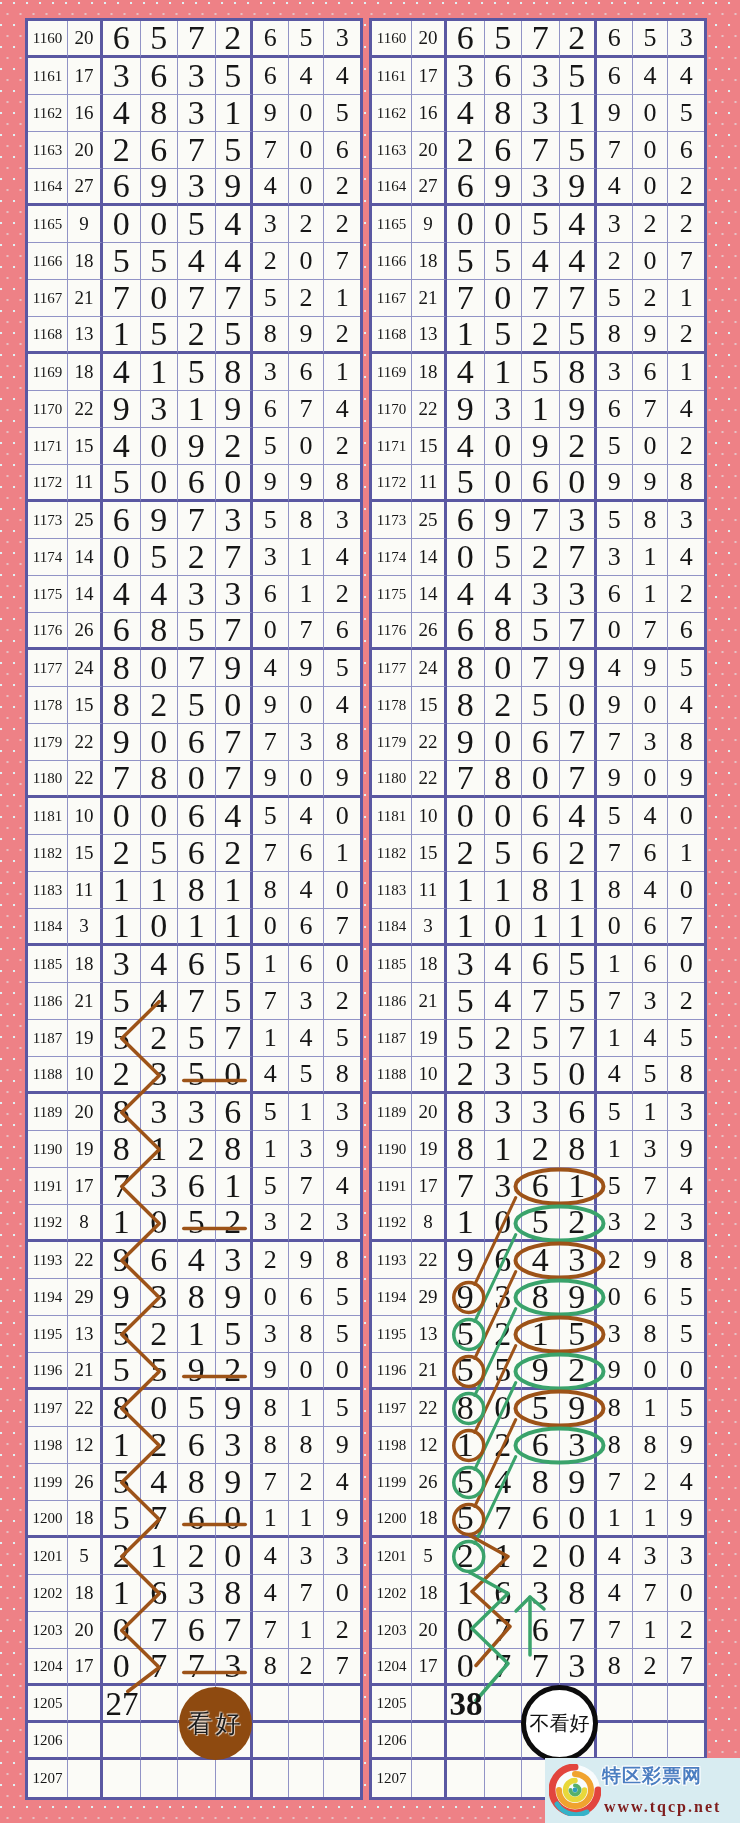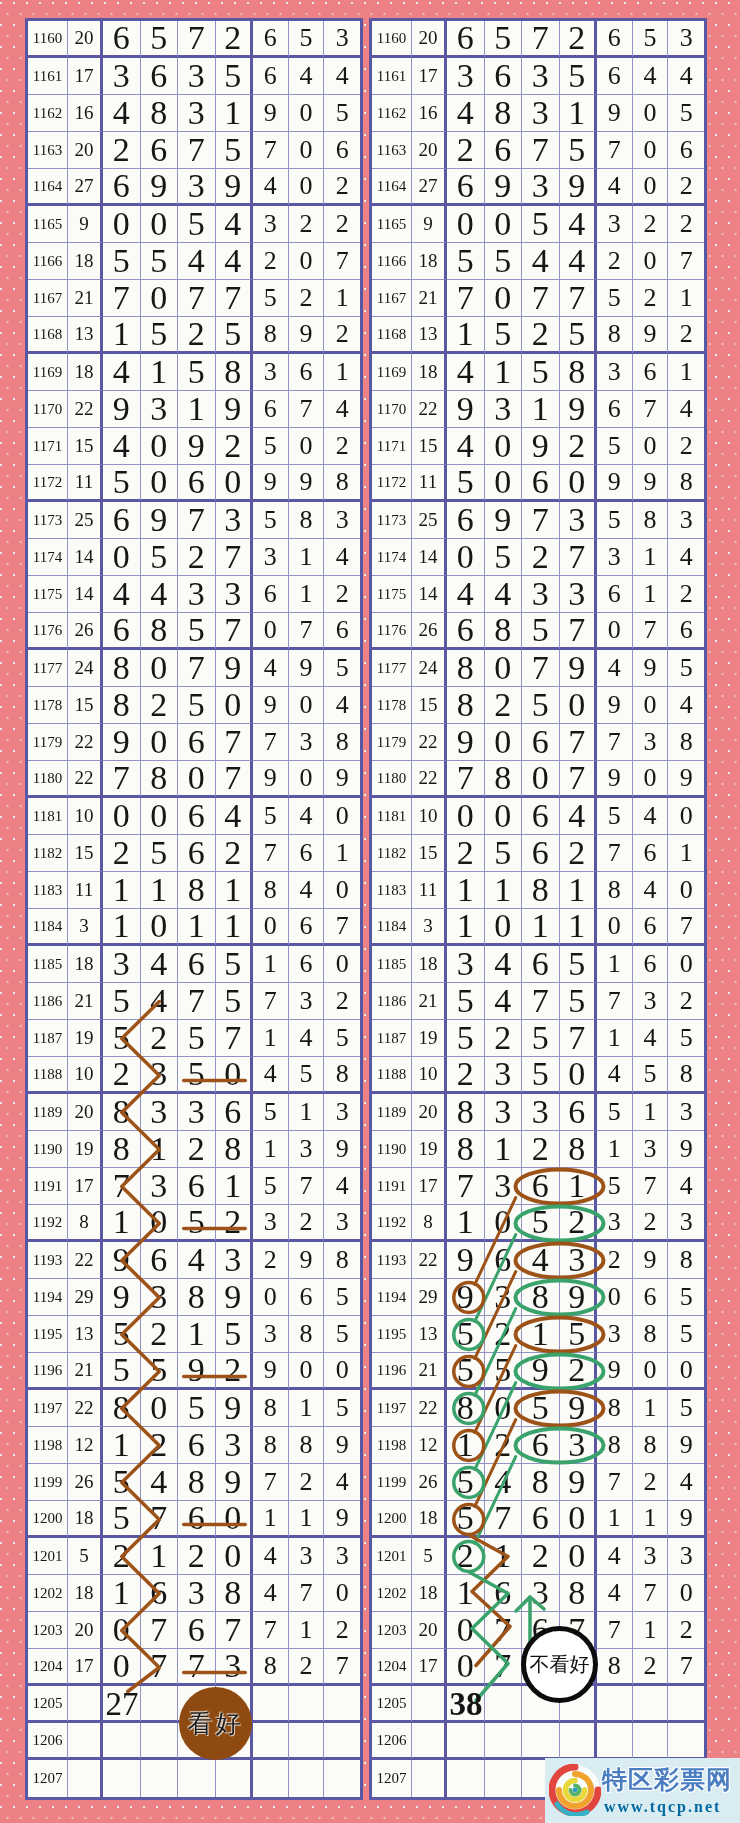--- a/index.html
+++ b/index.html
@@ -46,35 +46,35 @@
   .verdict{
     position:absolute;z-index:10;border-radius:50%;box-sizing:border-box;
     display:flex;align-items:center;justify-content:center;text-align:center;
   }
   #verdict-left{
     left:179px;top:1687px;width:73px;height:73px;background:#8e4a10;
     color:#1d1d1d;font-size:25px;letter-spacing:3px;
     text-shadow:0 0 2px rgba(255,255,255,.95),1px 1px 0 rgba(255,255,255,.6),-1px -1px 0 rgba(255,255,255,.6);
   }
   #verdict-right{
-    left:521px;top:1626px;width:77px;height:77px;background:#ffffff;
+    left:521px;top:1685px;width:77px;height:77px;background:#ffffff;
     border:5px solid #0c0c0c;color:#111;font-size:20px;white-space:nowrap;
   }
   #watermark{
     position:absolute;left:545px;top:1758px;width:195px;height:65px;z-index:20;
     background:#d8ecf1;
   }
   #logo-swirl{position:absolute;left:4px;top:6px;}
   #site-name{
-    position:absolute;left:57px;top:5px;font-size:25px;font-weight:bold;color:#4b7ec1;
+    position:absolute;left:57px;top:5px;font-size:19px;font-weight:bold;color:#4b7ec1;
     letter-spacing:1px;white-space:nowrap;font-family:"Liberation Sans",sans-serif;
     text-shadow:0 0 2px #fff,1px 1px 0 #fff,-1px -1px 0 #fff,1px -1px 0 #fff,-1px 1px 0 #fff;
   }
   #site-url{
-    position:absolute;left:59px;top:40px;font-size:16px;font-weight:bold;color:#0369a1;
+    position:absolute;left:59px;top:40px;font-size:16px;font-weight:bold;color:#7f1d1d;
     letter-spacing:2px;white-space:nowrap;
   }
 </style>
 </head>
 <body>
 
 <div class="board" id="board-left">
   <div class="rows" id="rows-left">
       <div class="row ge">
         <div class="cell cp">1160</div>

